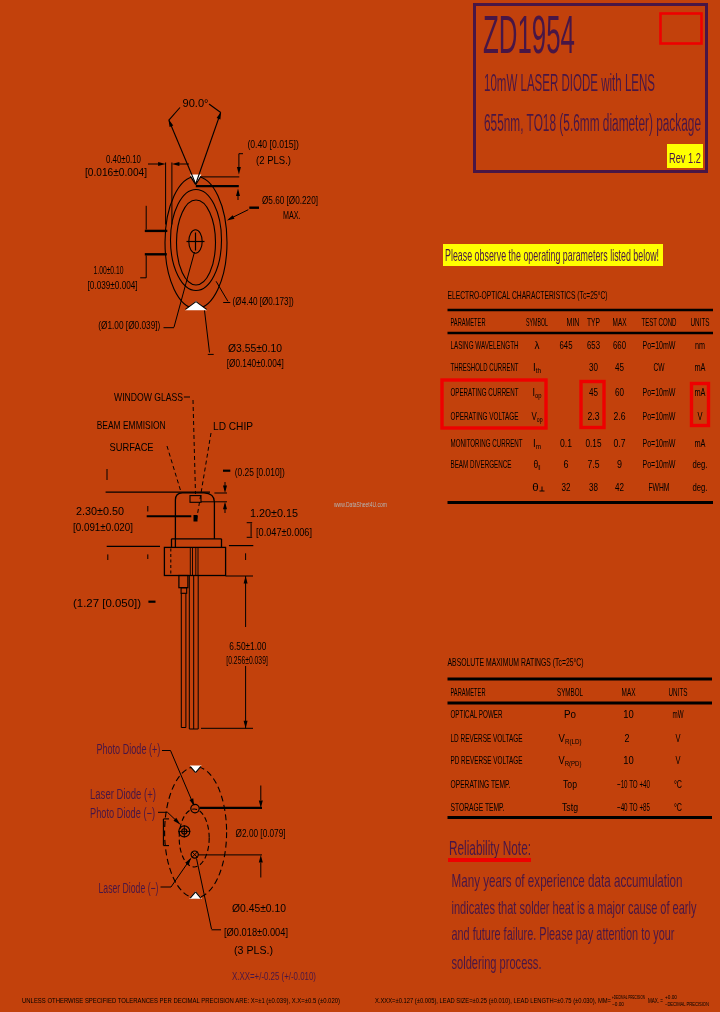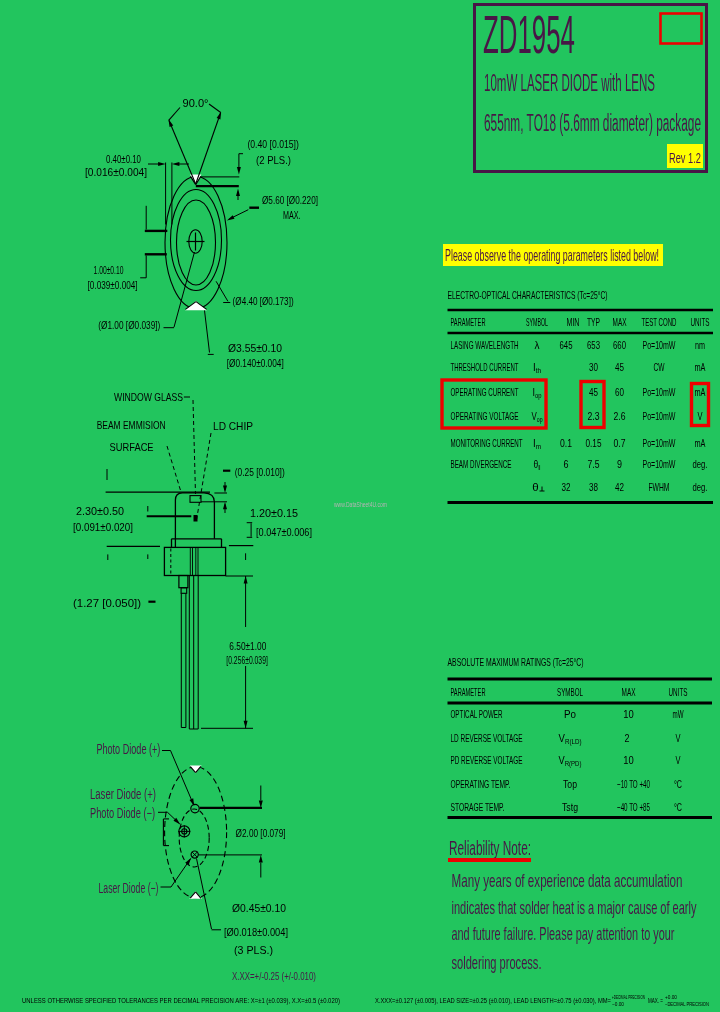--- a/index.html
+++ b/index.html
@@ -1,15 +1,15 @@
 <!DOCTYPE html>
 <html><head><meta charset="utf-8">
 <style>
 html,body{margin:0;padding:0;background:#fff;}
-#page{position:relative;width:720px;height:1012px;overflow:hidden;background:#22c55e;}
+#page{position:relative;width:720px;height:1012px;overflow:hidden;background:#c2410c;}
 svg{position:absolute;left:0;top:0;}
 text{font-family:"Liberation Sans",sans-serif;}
 </style></head>
 <body>
 <div id="page">
 <svg width="720" height="1012" viewBox="0 0 720 1012">
 <rect x="474.5" y="4.5" width="232" height="167" fill="none" stroke="#481646" stroke-width="3"></rect>
 <rect x="660.5" y="13.5" width="41" height="30" fill="none" stroke="#ee0000" stroke-width="2.6"></rect>
 <text x="483" y="53" font-size="54" fill="#481646" textLength="92" lengthAdjust="spacingAndGlyphs">ZD1954</text>
 <text x="484" y="90.5" font-size="23" fill="#481646" textLength="171" lengthAdjust="spacingAndGlyphs">10mW LASER DIODE with LENS</text>

